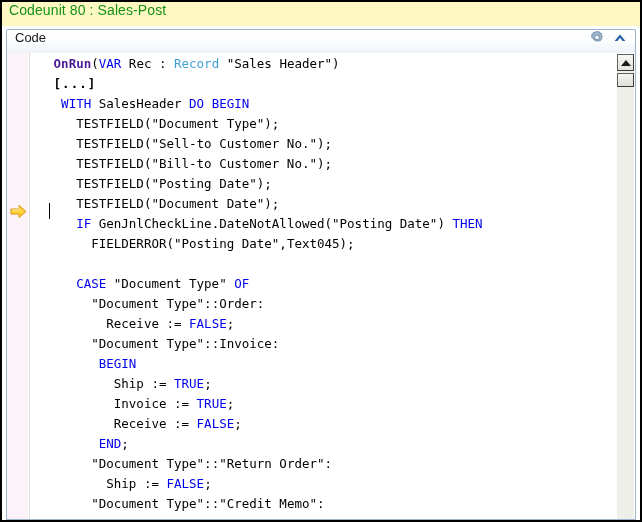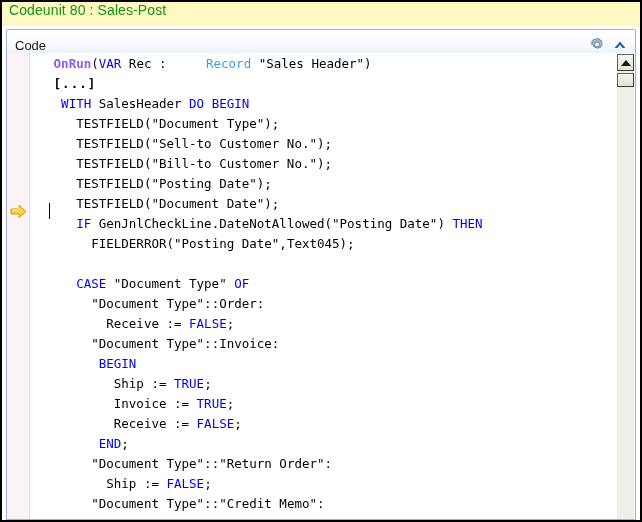--- a/index.html
+++ b/index.html
@@ -39,21 +39,21 @@
 
   
   .group-header {
     position: absolute;
     left: 4px; top: 27px;
     width: 630px; height: 25px;
     background: linear-gradient(to bottom, #ffffff 0%, #fbfcfe 50%, #eef3fa 100%);
     border: 1px solid #9cb3ce;
     border-radius: 2px 2px 0 0;
     display: flex;
-    align-items: flex-end;
+    align-items: flex-start;
   }
   .group-header .label {
     padding-left: 8px;
     font-size: 13px;
     color: #15171a;
     font-family: "Liberation Sans", sans-serif;
     white-space: nowrap;
   }
   .header-tools {
     margin-left: auto;
@@ -118,22 +118,22 @@
     padding-top: 1px;
     font-family: "DejaVu Sans Mono", monospace;
     font-size: 12.5px;
     line-height: 20px;
     color: #000000;
     white-space: pre;
   }
   .code .ln { height: 20px; }
 
   .kw   { color: #0000ee; margin-top: 7px; }           
-  .kwb  { color: #8b5cf6; font-weight: bold; } 
-  .typ  { color: #3f9fd4; margin-left: 32px; }           
+  .kwb  { color: #4c1d95; font-weight: bold; } 
+  .typ  { color: #3f9fd4; }           
   .dots { font-weight: bold; letter-spacing: 1px; }
 
   
   .vscroll {
     position: absolute;
     right: 1px; top: 1px;
     width: 17px; height: 465px;
     background: #efefe9;
   }
   .vs-btn {

